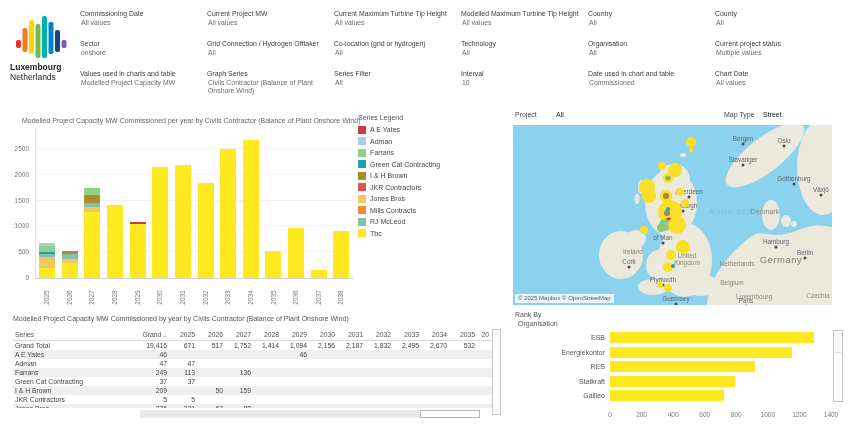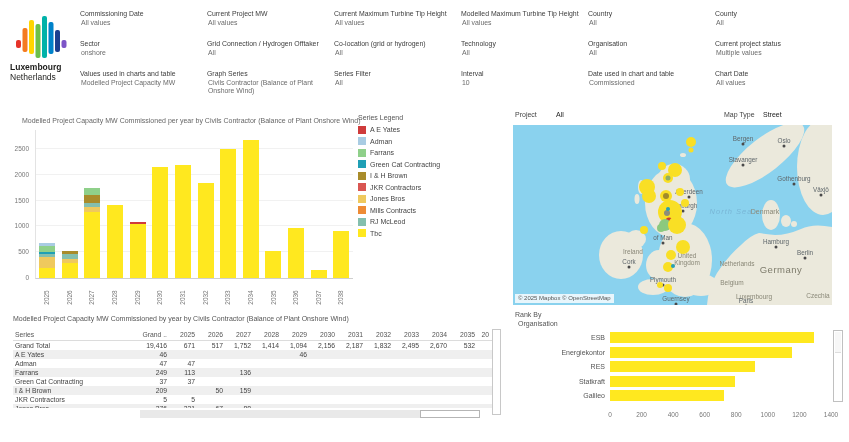--- a/index.html
+++ b/index.html
@@ -358,21 +358,21 @@
         <div class="citydot" style="left: 230px; top: 40px;"></div>
         <div class="maplabel lab-city" style="left: 281px; top: 53px;">Gothenburg</div>
         <div class="citydot" style="left: 281px; top: 59px;"></div>
         <div class="maplabel lab-city" style="left: 308px; top: 64px;">Växjö</div>
         <div class="citydot" style="left: 308px; top: 70px;"></div>
         <div class="maplabel lab-country" style="left: 252px; top: 86px;">Denmark</div>
         <div class="maplabel lab-city" style="left: 263px; top: 116px;">Hamburg</div>
         <div class="citydot" style="left: 263px; top: 122px;"></div>
         <div class="maplabel lab-city" style="left: 292px; top: 127px;">Berlin</div>
         <div class="citydot" style="left: 292px; top: 133px;"></div>
-        <div class="maplabel lab-country-lg" style="left: 268px; top: 144px;">Germany</div>
+        <div class="maplabel lab-country-lg" style="left: 268px; top: 134px;">Germany</div>
         <div class="maplabel lab-country-sm" style="left: 224px; top: 138px;">Netherlands</div>
         <div class="maplabel lab-country-sm" style="left: 219px; top: 157px;">Belgium</div>
         <div class="maplabel lab-country-sm" style="left: 241px; top: 171px;">Luxembourg</div>
         <div class="maplabel lab-city" style="left: 233px; top: 175px;">Paris</div>
         <div class="citydot" style="left: 233px; top: 181px;"></div>
         <div class="maplabel lab-country-sm" style="left: 305px; top: 170px;">Czechia</div>
         <div class="maplabel lab-country-sm" style="left: 120px; top: 126px;">Ireland</div>
         <div class="maplabel lab-city" style="left: 116px; top: 136px;">Cork</div>
         <div class="citydot" style="left: 116px; top: 142px;"></div>
         <div class="maplabel lab-country-sm" style="left: 174px; top: 134px;">United Kingdom</div>

